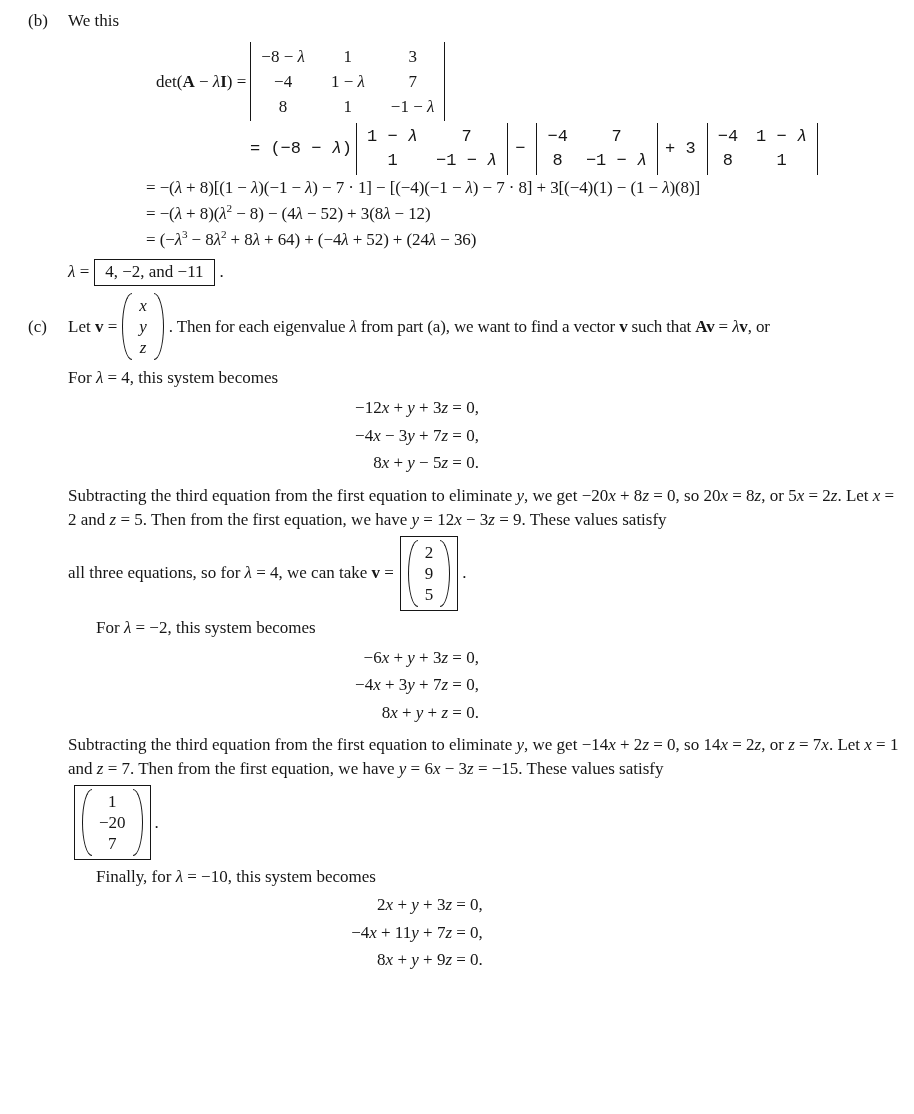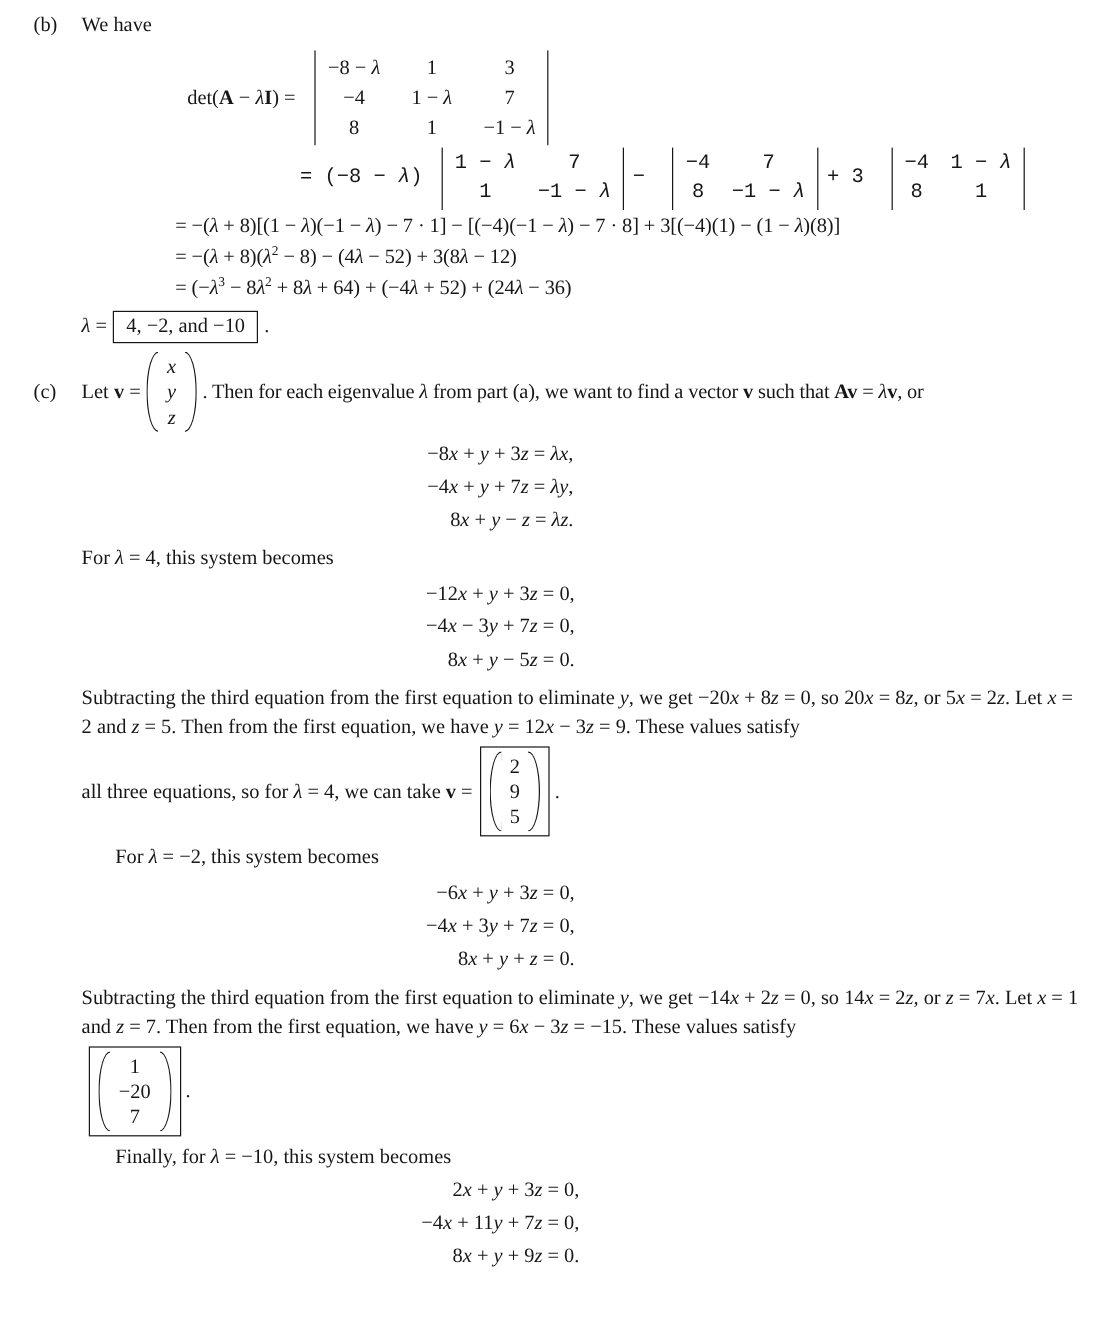--- a/index.html
+++ b/index.html
@@ -11,21 +11,21 @@
   .page{padding:10px 16px 0 28px;}
   b{font-weight:700;}
   i{font-style:italic;}
   sup{font-size:66%;vertical-align:super;line-height:0;}
 
   .part-row{display:flex;margin-top:0;line-height:22px;}
   .plabel{width:40px;flex:none;}
 
   
   .det-line{margin:10px 0 0 128px;display:flex;align-items:center;}
-  .det{display:inline-flex;align-items:stretch;vertical-align:middle;margin-left:16px;}
+  .det{display:inline-flex;align-items:stretch;vertical-align:middle;margin-left:4px;}
   .det .bar{border-left:1.4px solid #161616;}
   .det .grid{display:grid;text-align:center;padding:2px 10px;}
   .g3{grid-template-columns:repeat(3,auto);column-gap:26px;line-height:25px;}
   .g2{grid-template-columns:repeat(2,auto);column-gap:18px;line-height:24px;padding:1px 8px;}
 
   .cofactor{margin:2px 0 0 222px;display:flex;align-items:center;line-height:24px;font-family:Liberation Mono, monospace;}
   .cofactor .op{margin:0 7px;}
   .expline{margin-left:118px;line-height:26px;white-space:nowrap;letter-spacing:-0.1px;}
 
   .para{margin:9px 0 0 40px;line-height:24px;width:832px;}
@@ -55,21 +55,21 @@
   .vbox{display:inline-flex;align-items:center;border:1.5px solid #161616;
         padding:3px 7px;margin:0 4px 0 6px;}
 </style>
 </head>
 <body>
 
 <div class="page">
 
   <div class="part-row">
     <span class="plabel">(b)</span>
-    <span>We have</span>
+    <span>We this</span>
   </div>
 
   <div class="det-line">
     <span>det(<b>A</b> − <i>λ</i><b>I</b>) =</span>
     <span class="det">
       <span class="bar"></span>
       <span class="grid g3">
         <span>−8 − <i>λ</i></span>
         <span>1</span>
         <span>3</span>
@@ -120,46 +120,39 @@
     </span>
   </div>
 
   <div class="expline">= −(<i>λ</i> + 8)[(1 − <i>λ</i>)(−1 − <i>λ</i>) − 7 · 1] − [(−4)(−1 − <i>λ</i>) − 7 · 8] + 3[(−4)(1) − (1 − <i>λ</i>)(8)]</div>
   <div class="expline">= −(<i>λ</i> + 8)(<i>λ</i><sup>2</sup> − 8) − (4<i>λ</i> − 52) + 3(8<i>λ</i> − 12)</div>
   <div class="expline">= (−<i>λ</i><sup>3</sup> − 8<i>λ</i><sup>2</sup> + 8<i>λ</i> + 64) + (−4<i>λ</i> + 52) + (24<i>λ</i> − 36)</div>
 
 
   <div class="ans-line">
     <span><i>λ</i> =</span>
-    <span class="ansbox">4, −2, and −10</span>
+    <span class="ansbox">4, −2, and −11</span>
     <span>.</span>
   </div>
 
   <div class="crow">
     <span class="plabel">(c)</span>
     <span>Let <b>v</b> =</span>
     <span class="vec">
       <span class="pl"></span>
       <span class="col">
         <span><i>x</i></span>
         <span><i>y</i></span>
         <span><i>z</i></span>
       </span>
       <span class="pr"></span>
     </span>
     <span class="post">. Then for each eigenvalue <i>λ</i> from part (a), we want to find a vector <b>v</b> such that <b>Av</b> = <i>λ</i><b>v</b>, or</span>
   </div>
 
-  <div class="sys">
-    <div class="inner">
-      <div>−8<i>x</i> + <i>y</i> + 3<i>z</i> = <i>λx</i>,</div>
-      <div>−4<i>x</i> + <i>y</i> + 7<i>z</i> = <i>λy</i>,</div>
-      <div>8<i>x</i> + <i>y</i> − <i>z</i> = <i>λz</i>.</div>
-    </div>
-  </div>
 
   <p class="para" style="margin-top:6px">For <i>λ</i> = 4, this system becomes</p>
 
   <div class="sys">
     <div class="inner">
       <div>−12<i>x</i> + <i>y</i> + 3<i>z</i> = 0,</div>
       <div>−4<i>x</i> − 3<i>y</i> + 7<i>z</i> = 0,</div>
       <div>8<i>x</i> + <i>y</i> − 5<i>z</i> = 0.</div>
     </div>
   </div>

